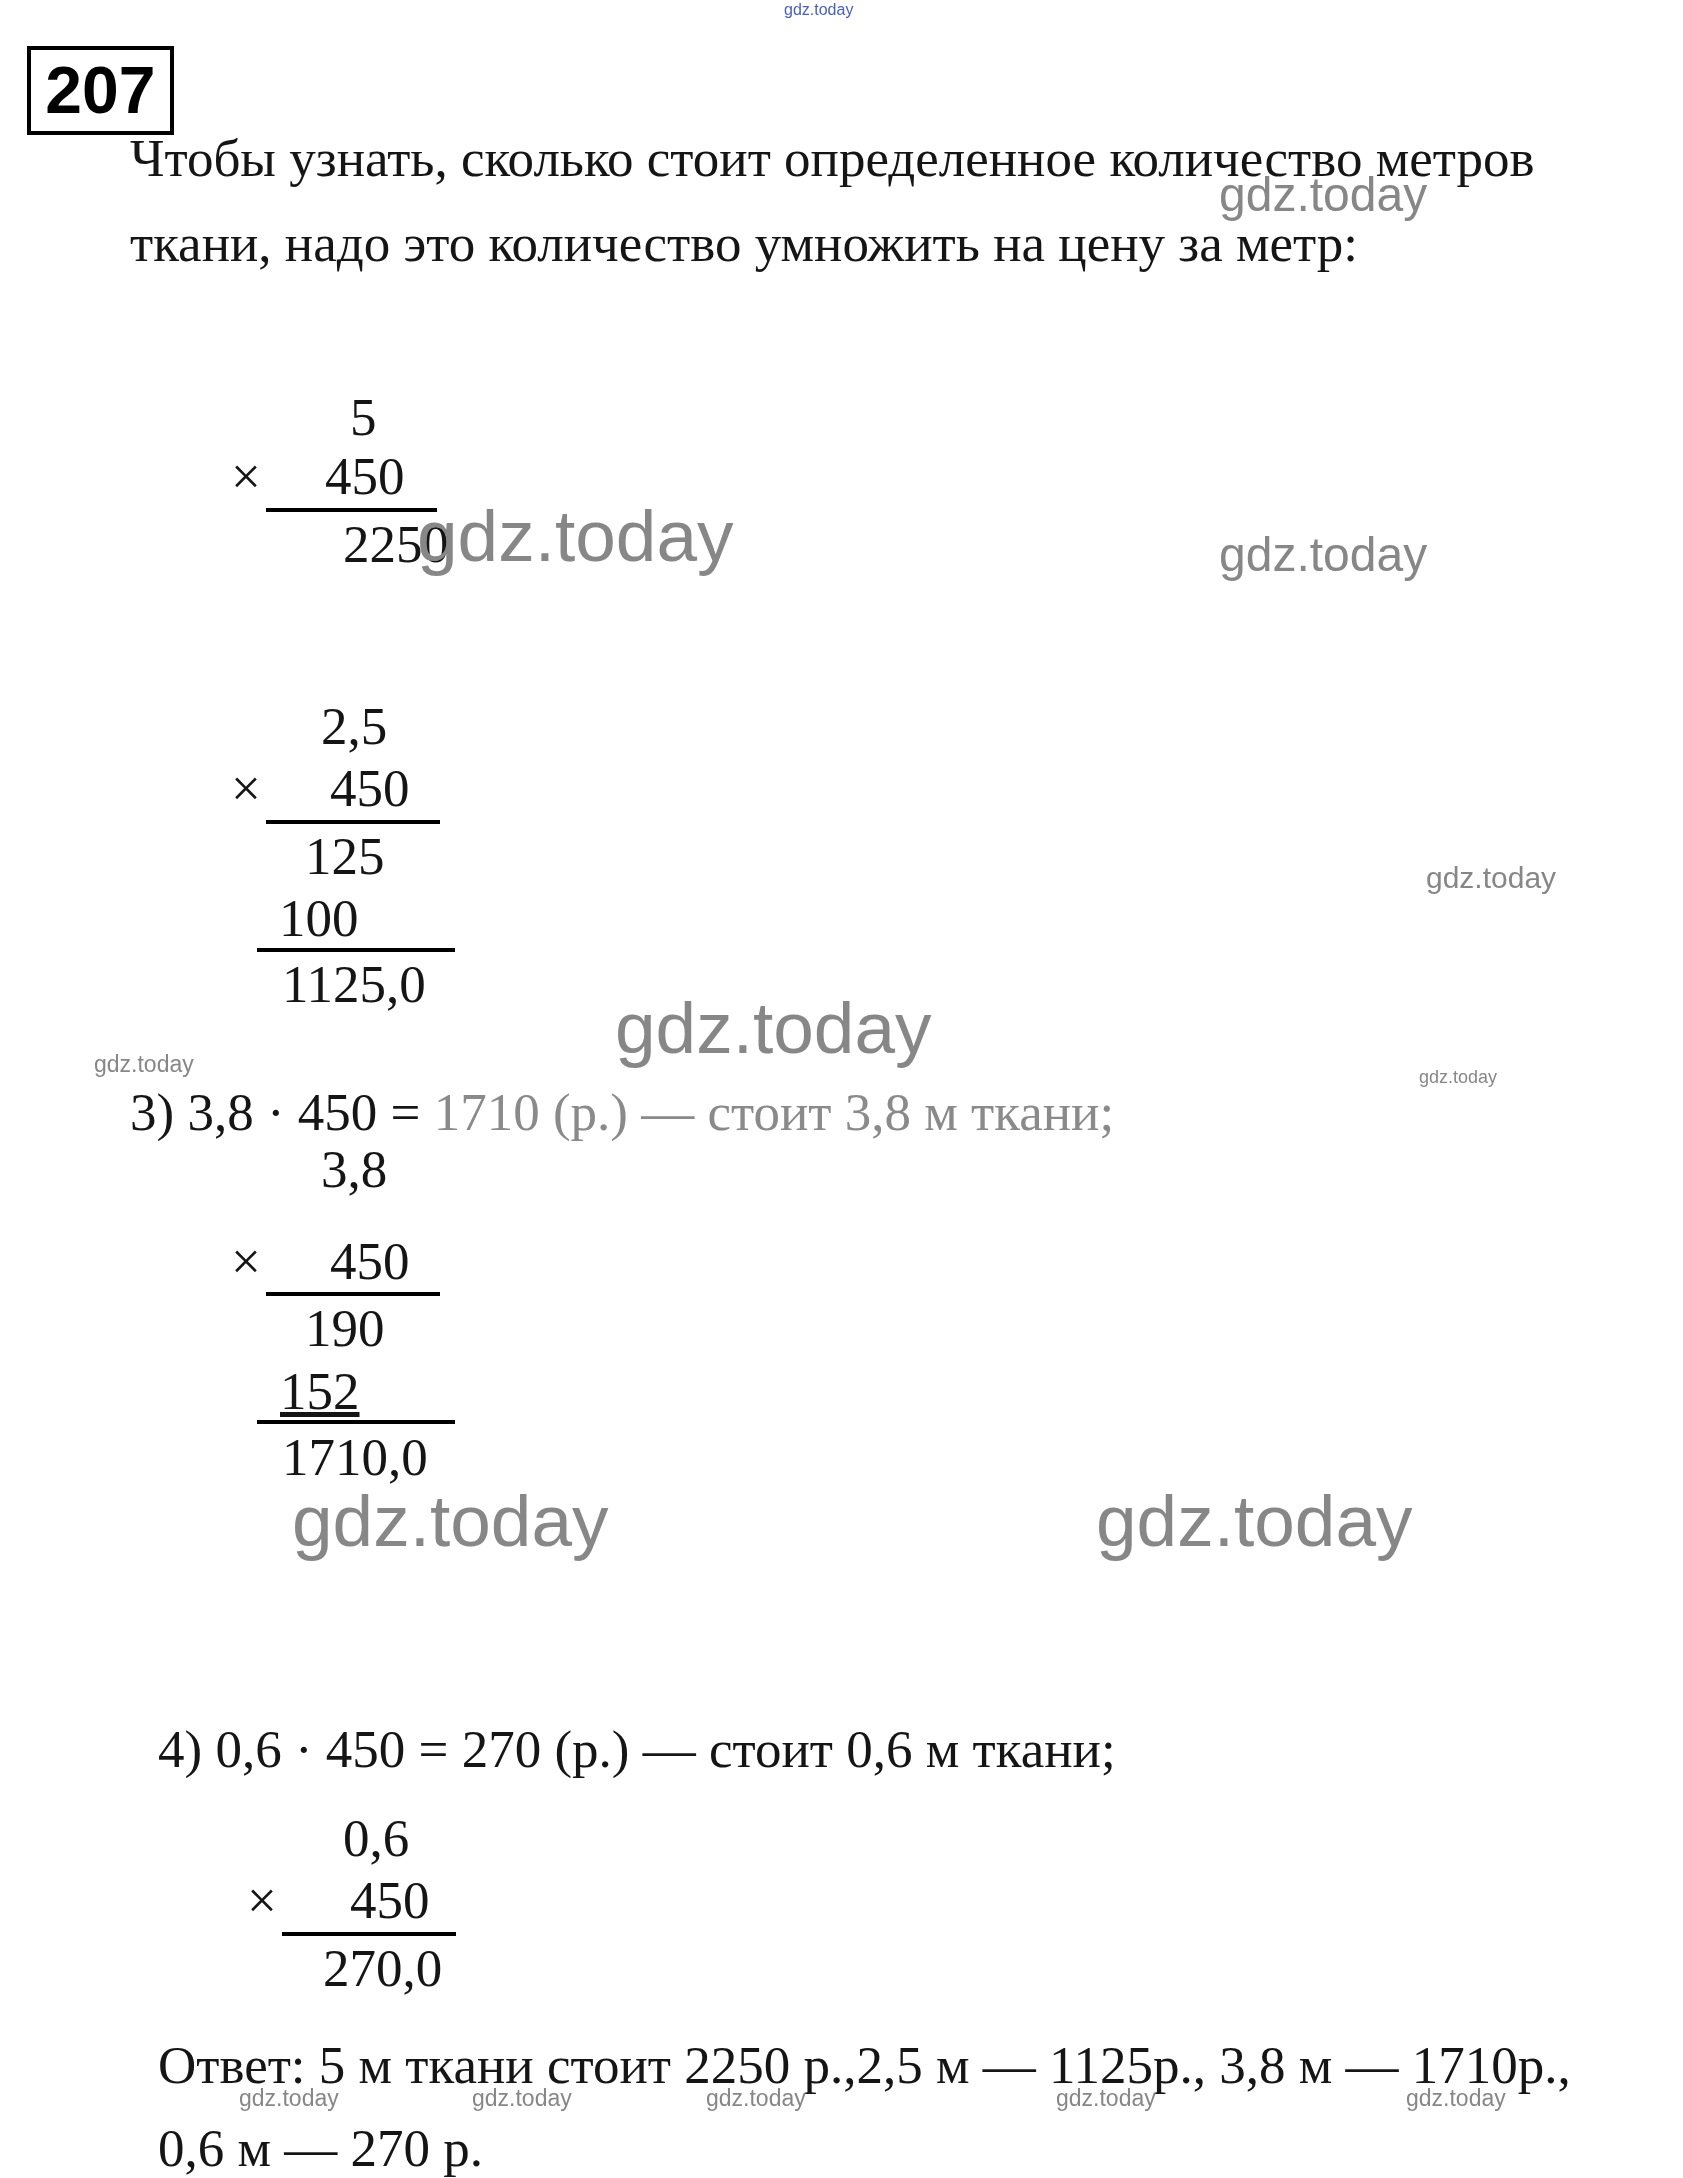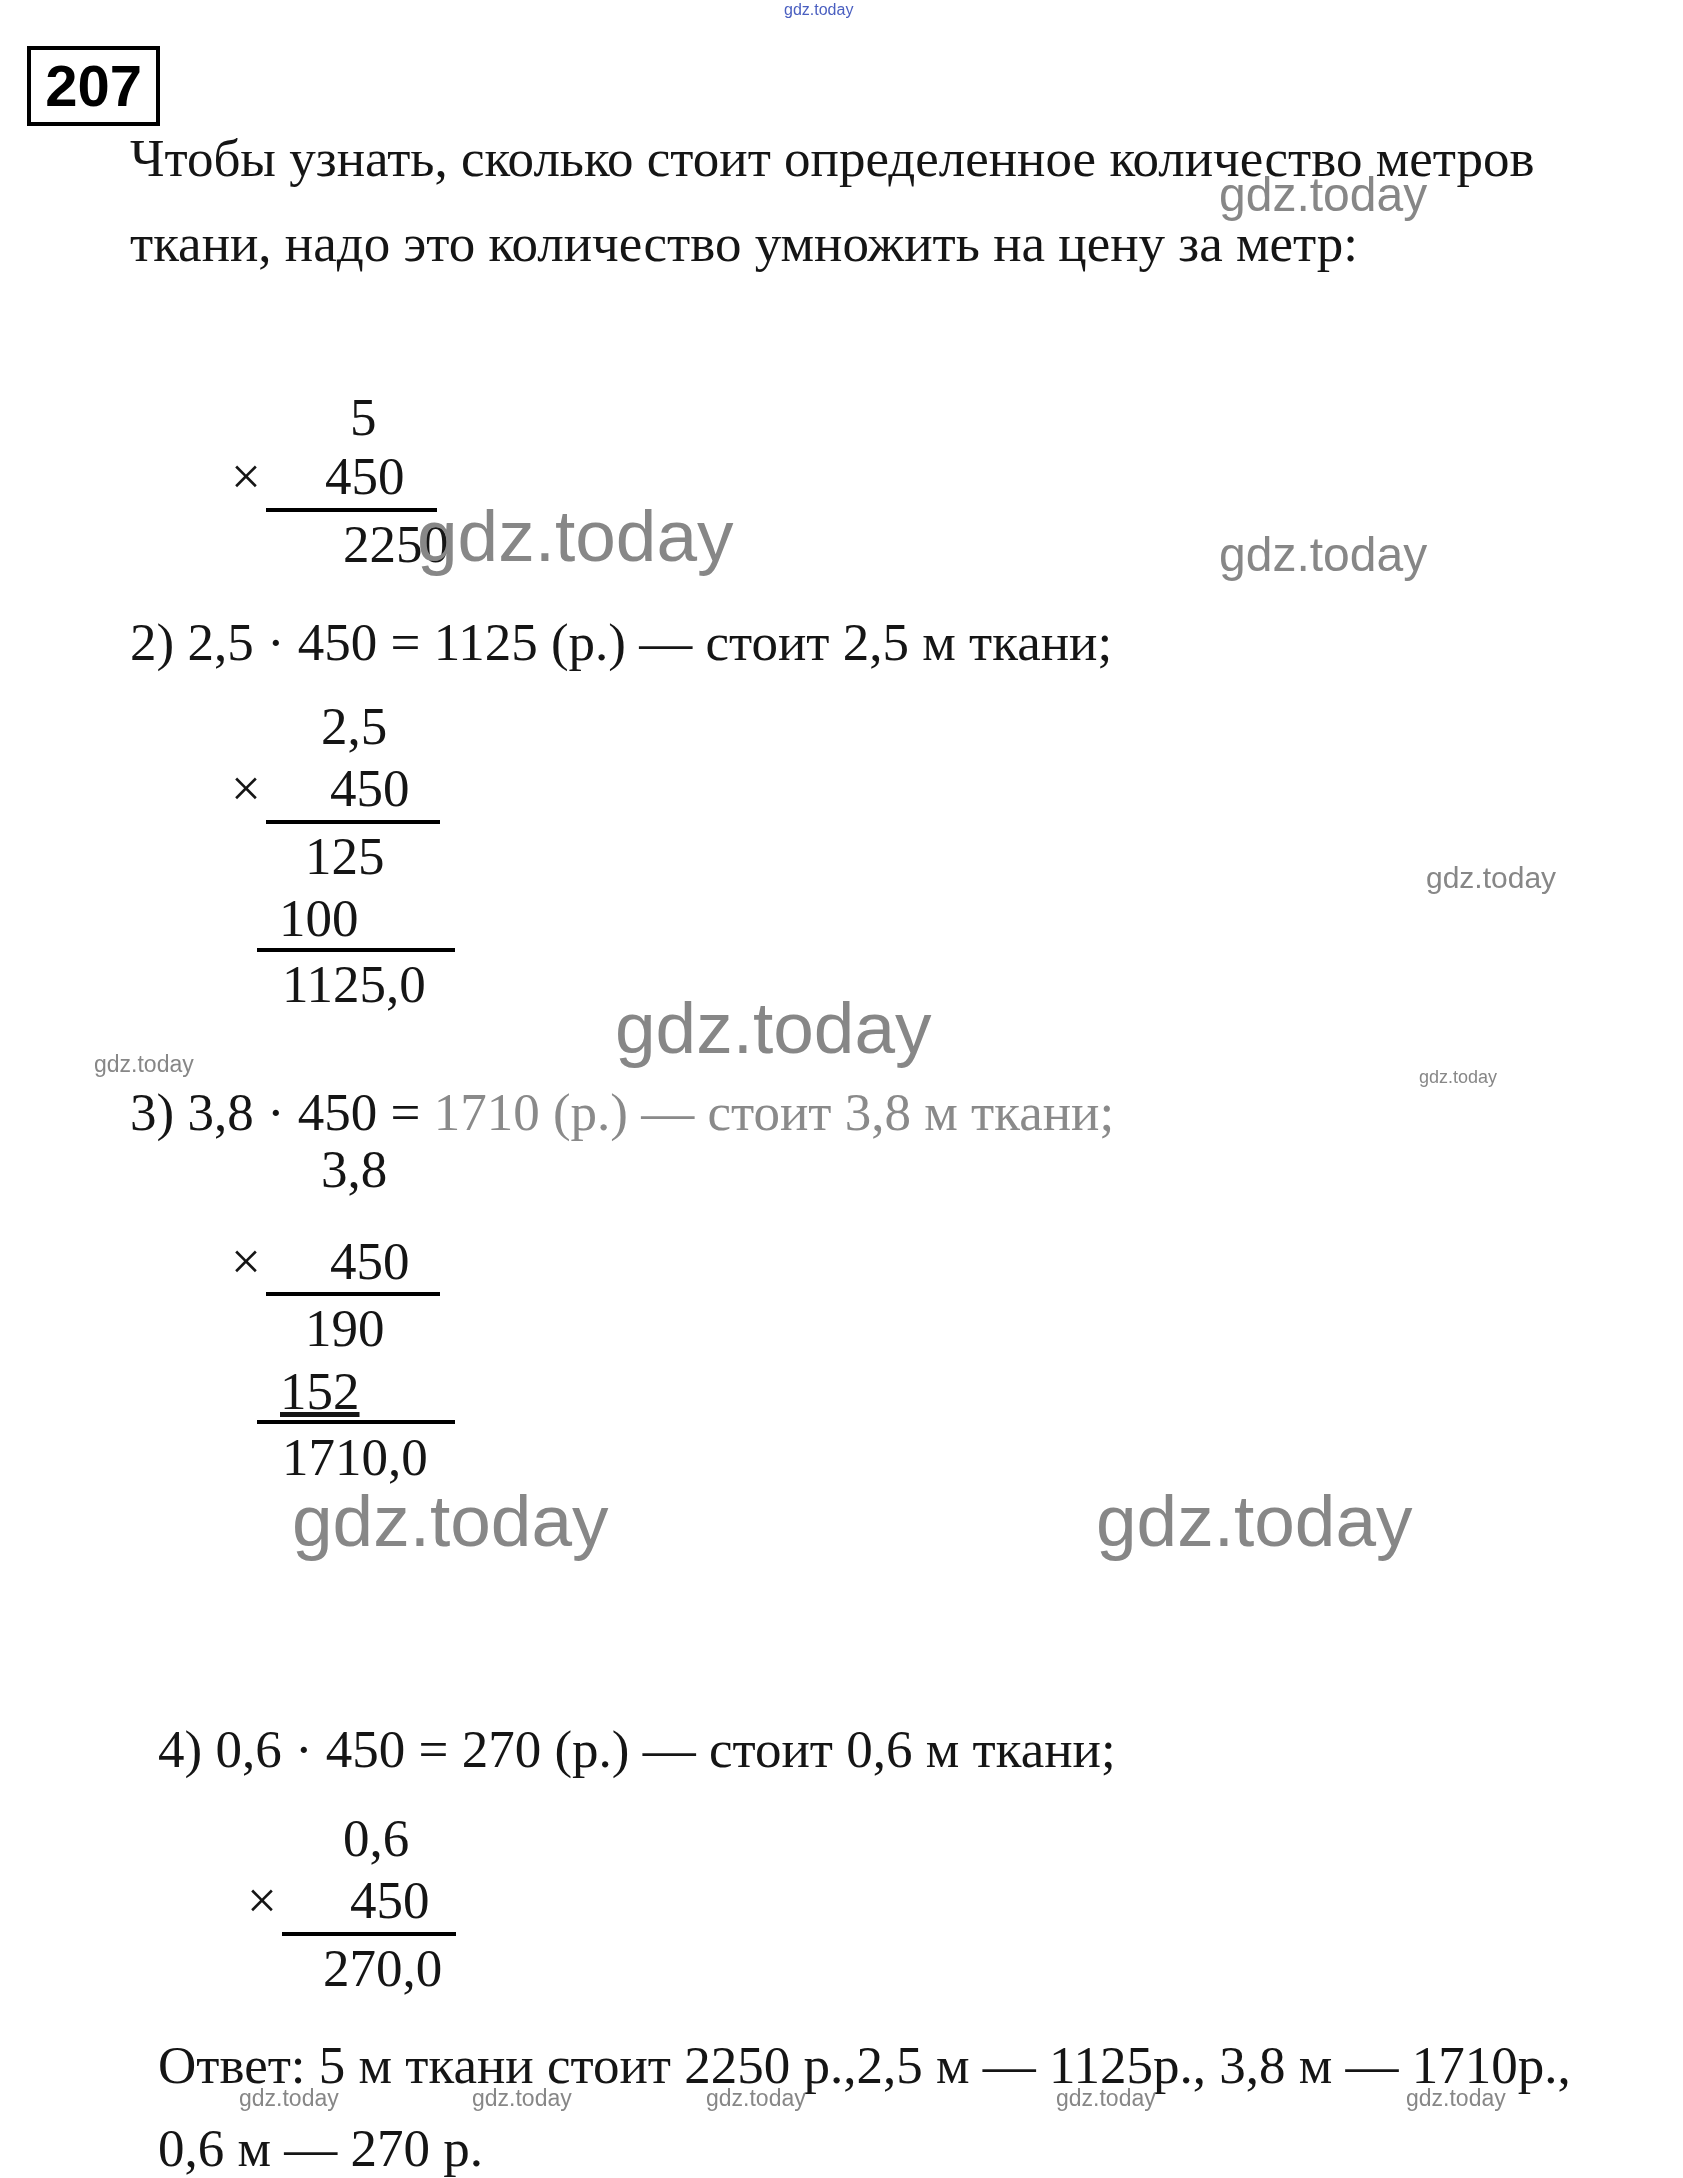--- a/index.html
+++ b/index.html
@@ -30,21 +30,21 @@
     height: 3.6px;
     background: #000000;
   }
   .num-box {
     position: absolute;
     left: 27px;
     top: 46px;
     border: 4.5px solid #000000;
     padding: 1.8px 14.3px 3.6px 14.3px;
     font-weight: bold;
-    font-size: 58px;
+    font-size: 66px;
     font-family: "Liberation Sans", sans-serif;
     color: #000000;
   }
   .wm {
     position: absolute;
     font-family: "Liberation Sans", sans-serif;
     color: #878787;
     white-space: nowrap;
     line-height: 1;
   }
@@ -70,21 +70,20 @@
 
   <div class="mnum" style="left:350px; top:388px;">5</div>
   <div class="mnum" style="left:231px; top:447px;">×</div>
   <div class="mnum" style="left:325px; top:447px;">450</div>
   <div class="rule" style="left:266px; top:508px; width:171px;"></div>
   <div class="mnum" style="left:299px; top:515px;margin-left:44px;">2250</div>
 
   <div class="wm" style="left:417px; top:499px; font-size:73px;">gdz.today</div>
   <div class="wm" style="left:1219px; top:531px; font-size:48px;">gdz.today</div>
 
-  <div class="txt" style="left:130px; top:613px;">2) 2,5 · 450 = 1125 (р.) — стоит 2,5 м ткани;</div>
 
   <div class="mnum" style="left:321px; top:697px;">2,5</div>
   <div class="mnum" style="left:231px; top:759px;">×</div>
   <div class="mnum" style="left:330px; top:759px;">450</div>
   <div class="rule" style="left:266px; top:820px; width:174px;"></div>
   <div class="mnum" style="left:305px; top:827px;">125</div>
   <div class="mnum" style="left:279px; top:889px;">100</div>
   <div class="rule" style="left:257px; top:948px; width:198px;"></div>
   <div class="mnum" style="left:282px; top:955px;">1125,0</div>
 

